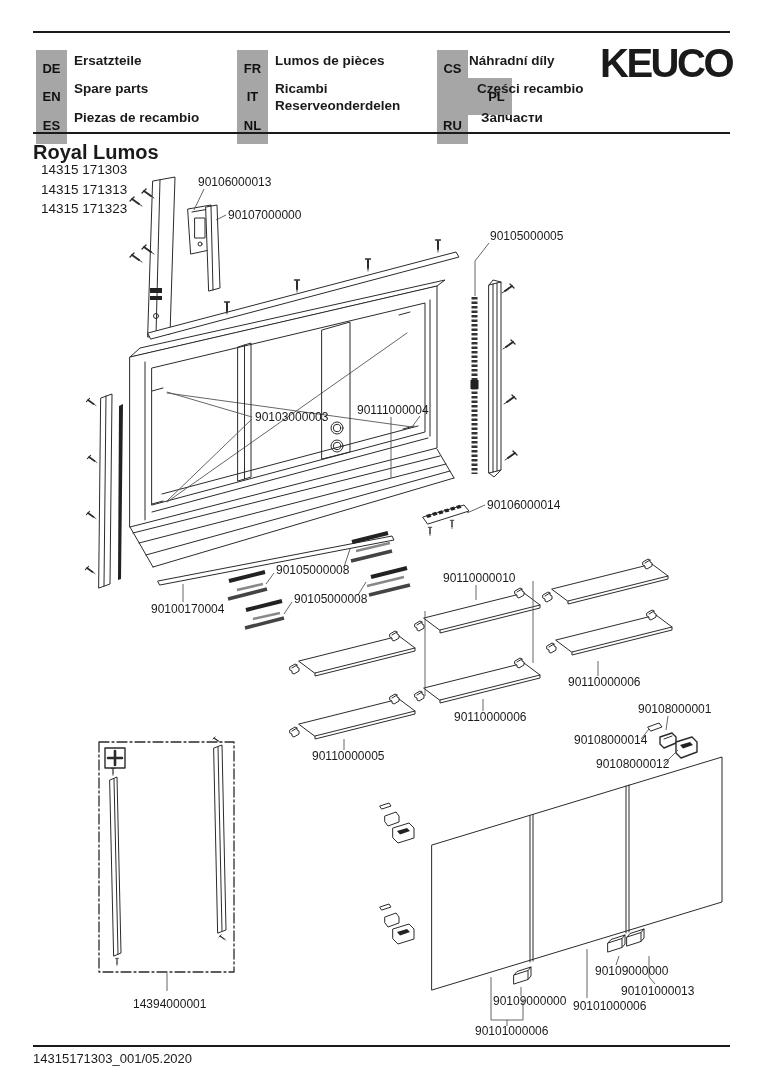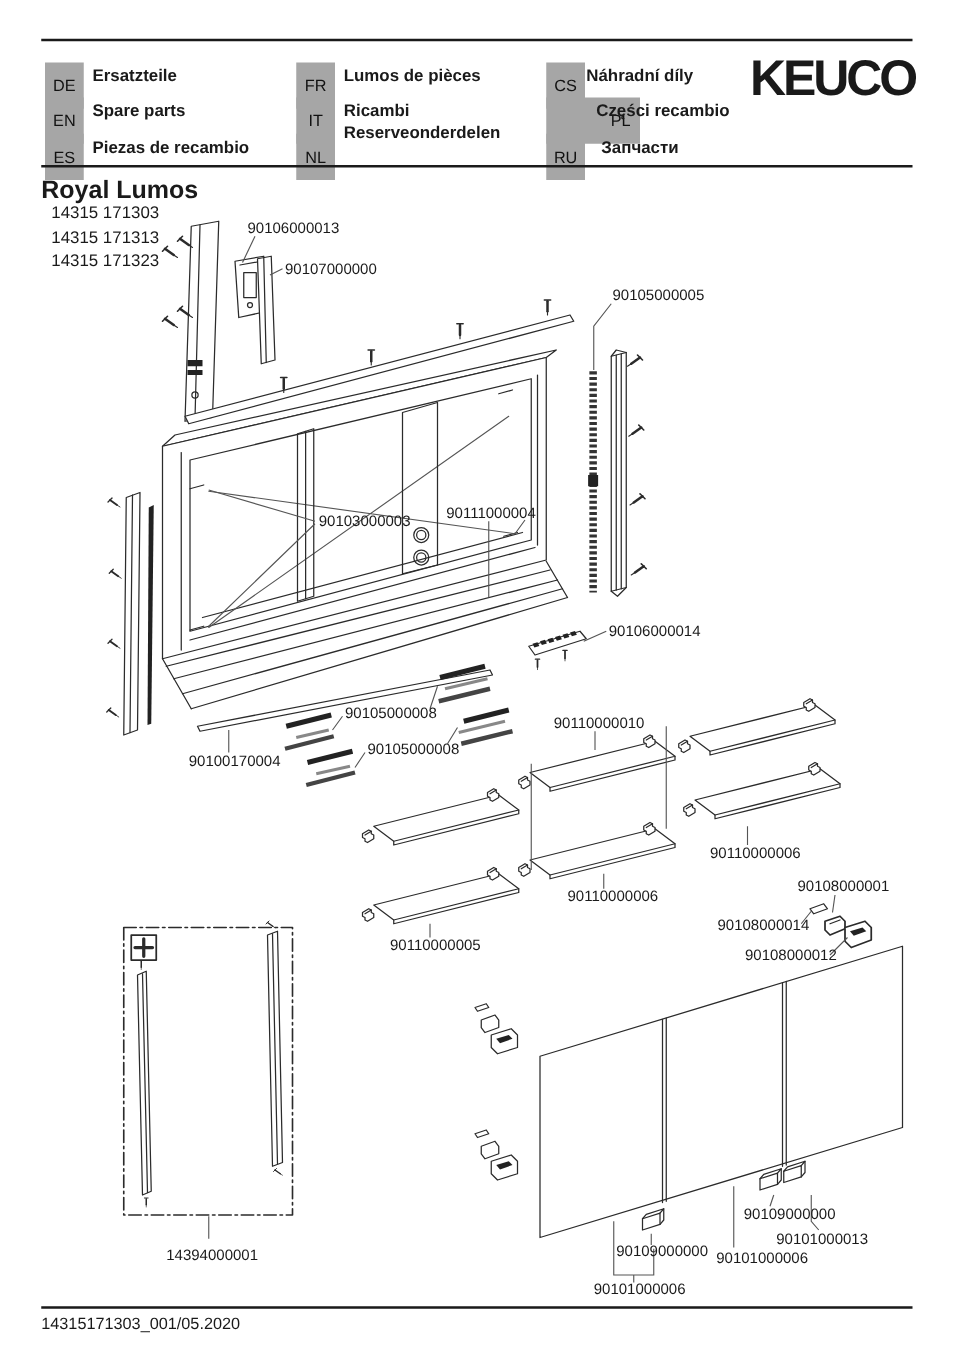--- a/index.html
+++ b/index.html
@@ -3,21 +3,21 @@
 <meta charset="utf-8">
 <style>
   html,body{margin:0;padding:0;}
   body{
     width:763px;height:1080px;background:#ffffff;position:relative;overflow:hidden;
     font-family:"Liberation Sans",sans-serif;color:#1a1a1a;
   }
   .abs{position:absolute;}
   .rule{background:#1a1a1a;}
   .lang-badge{
-    background:#a6a6a6;color:#111;font-weight:normal;font-size:13px;
+    background:#a6a6a6;color:#111;font-weight:bold;font-size:13px;
     width:31px;height:37px;display:flex;align-items:center;justify-content:center;
   }
   .lang-label{font-weight:bold;font-size:13.5px;line-height:21px;white-space:nowrap;}
   .brand{font-size:40px;font-weight:bold;letter-spacing:-2.5px;line-height:38px;}
   .product-name{font-weight:bold;font-size:20px;}
   .model{font-size:13.5px;white-space:nowrap;}
   .doc-code{font-size:13px;}
   svg .ln{stroke:#2b2b2b;stroke-width:1;fill:none;stroke-linejoin:round;stroke-linecap:round;}
   svg .thin{stroke:#555;stroke-width:0.9;fill:none;}
   svg .dk{fill:#222;stroke:none;}

